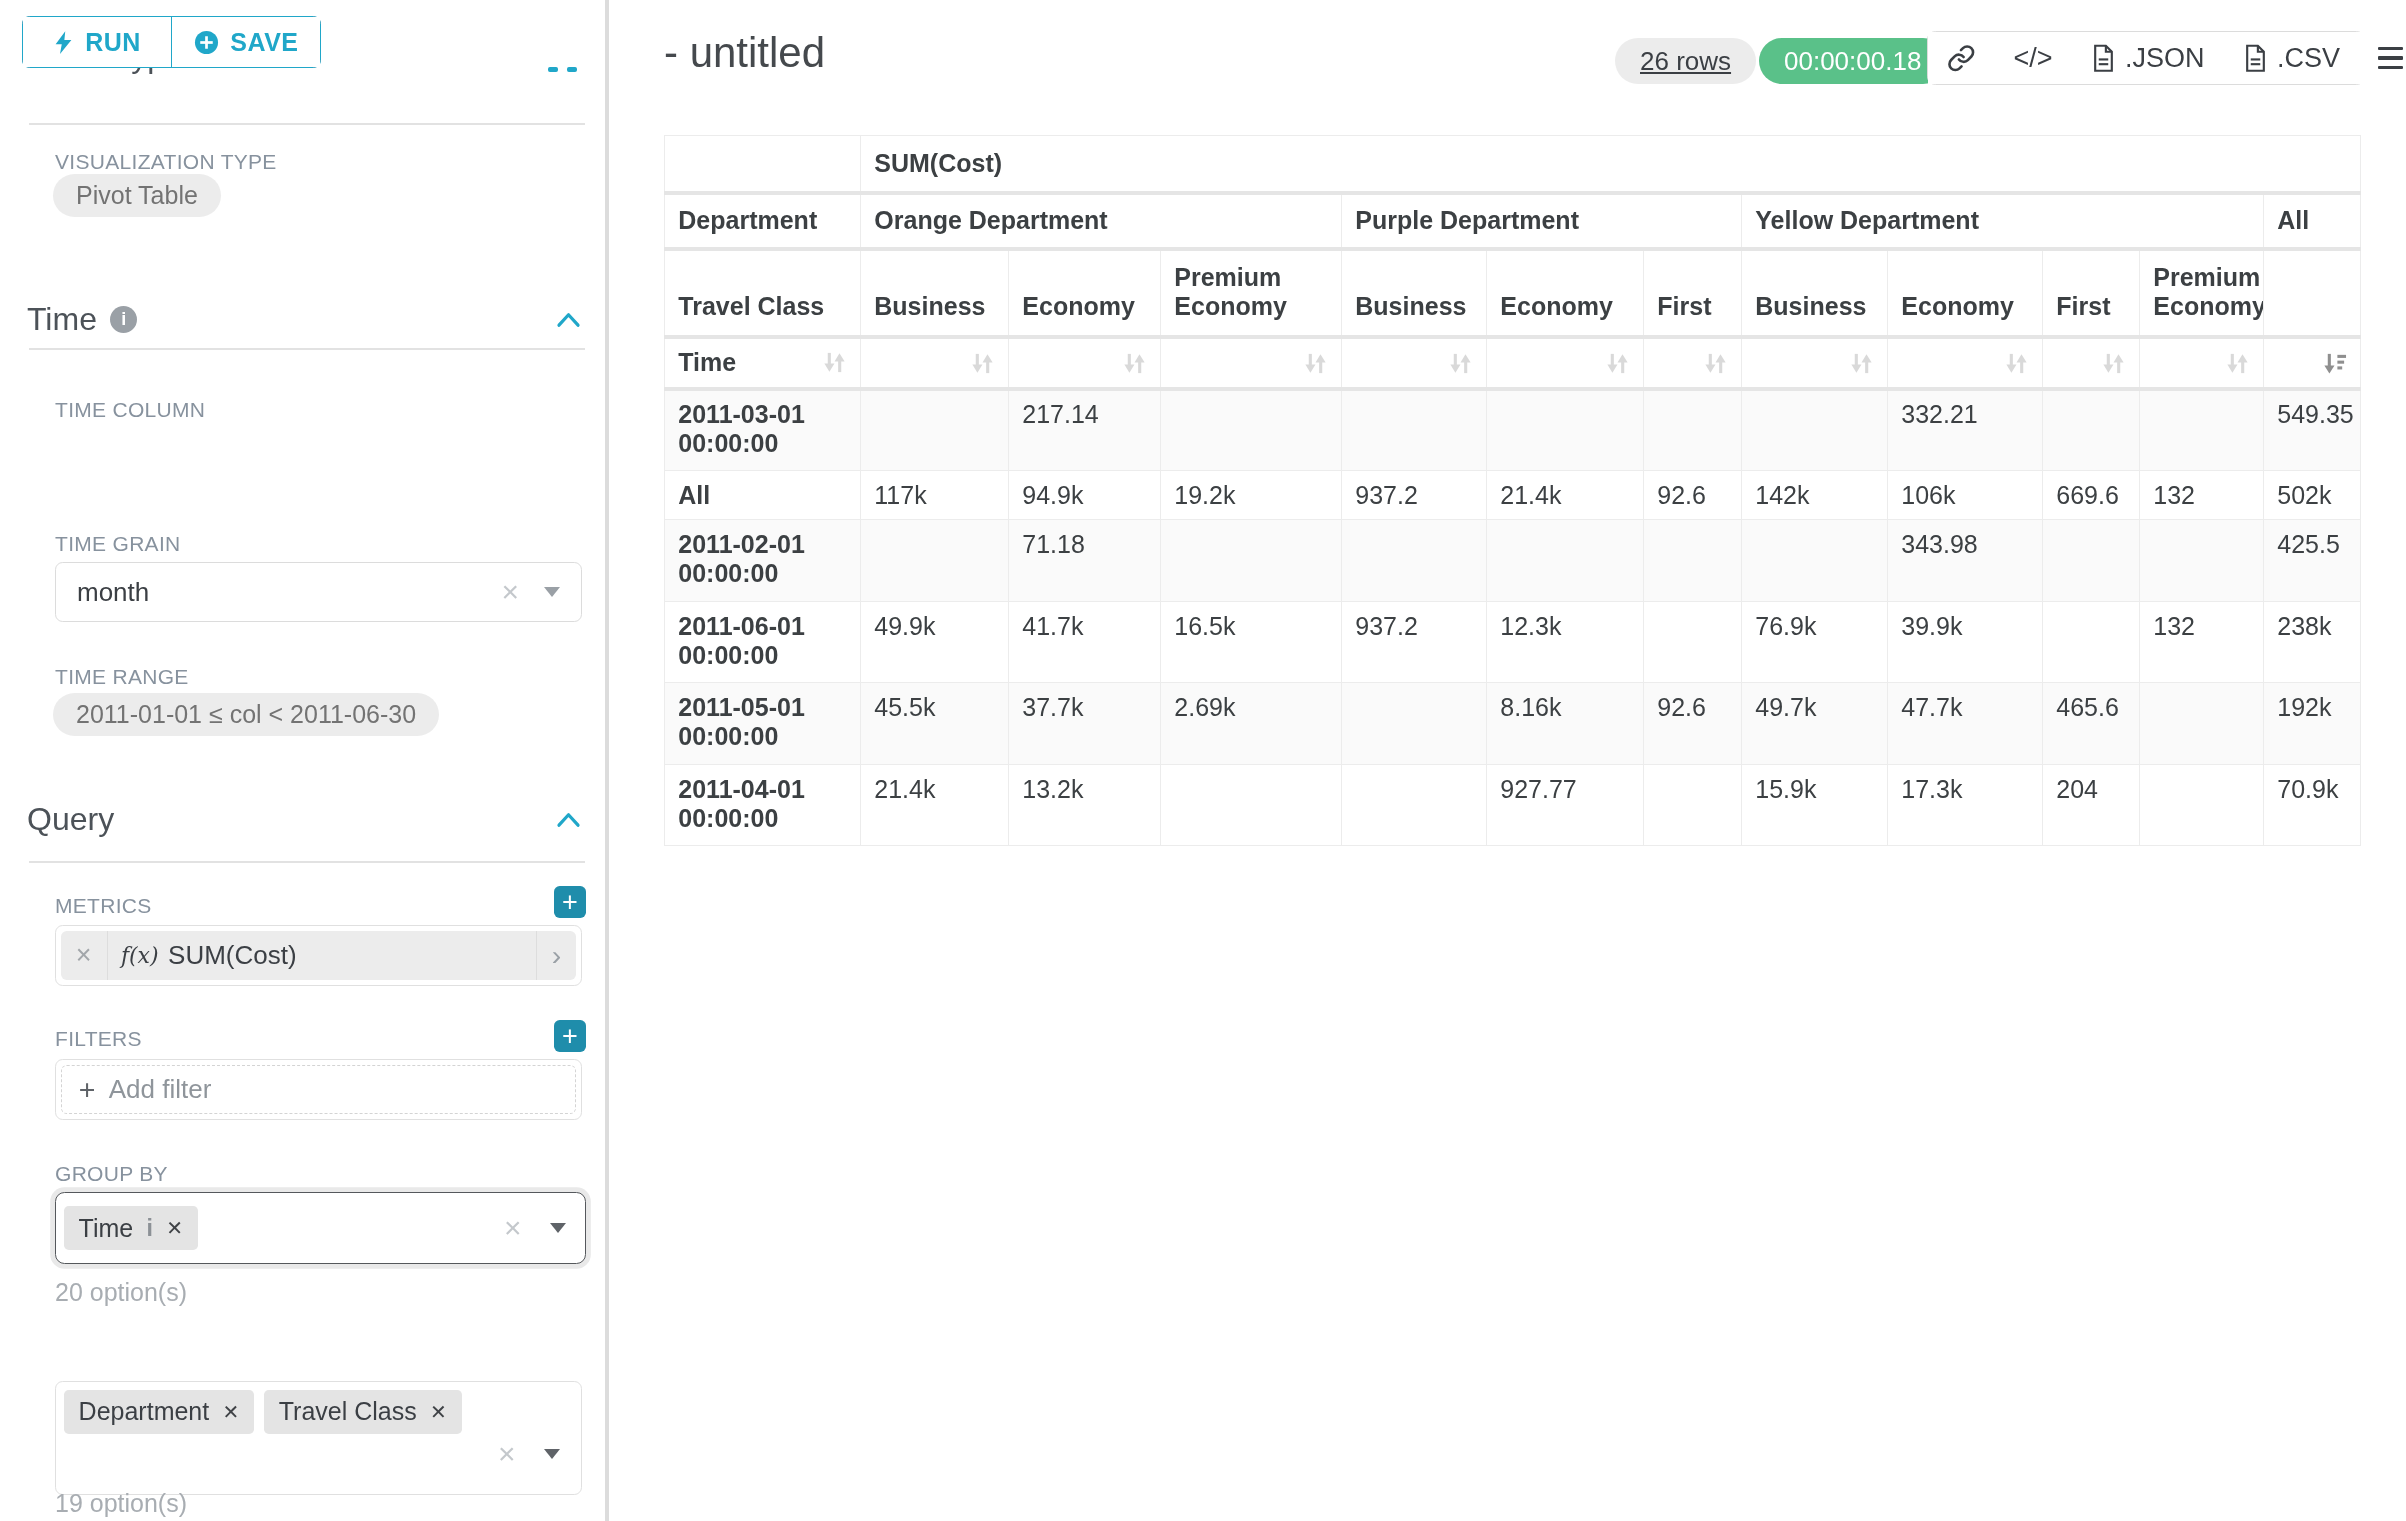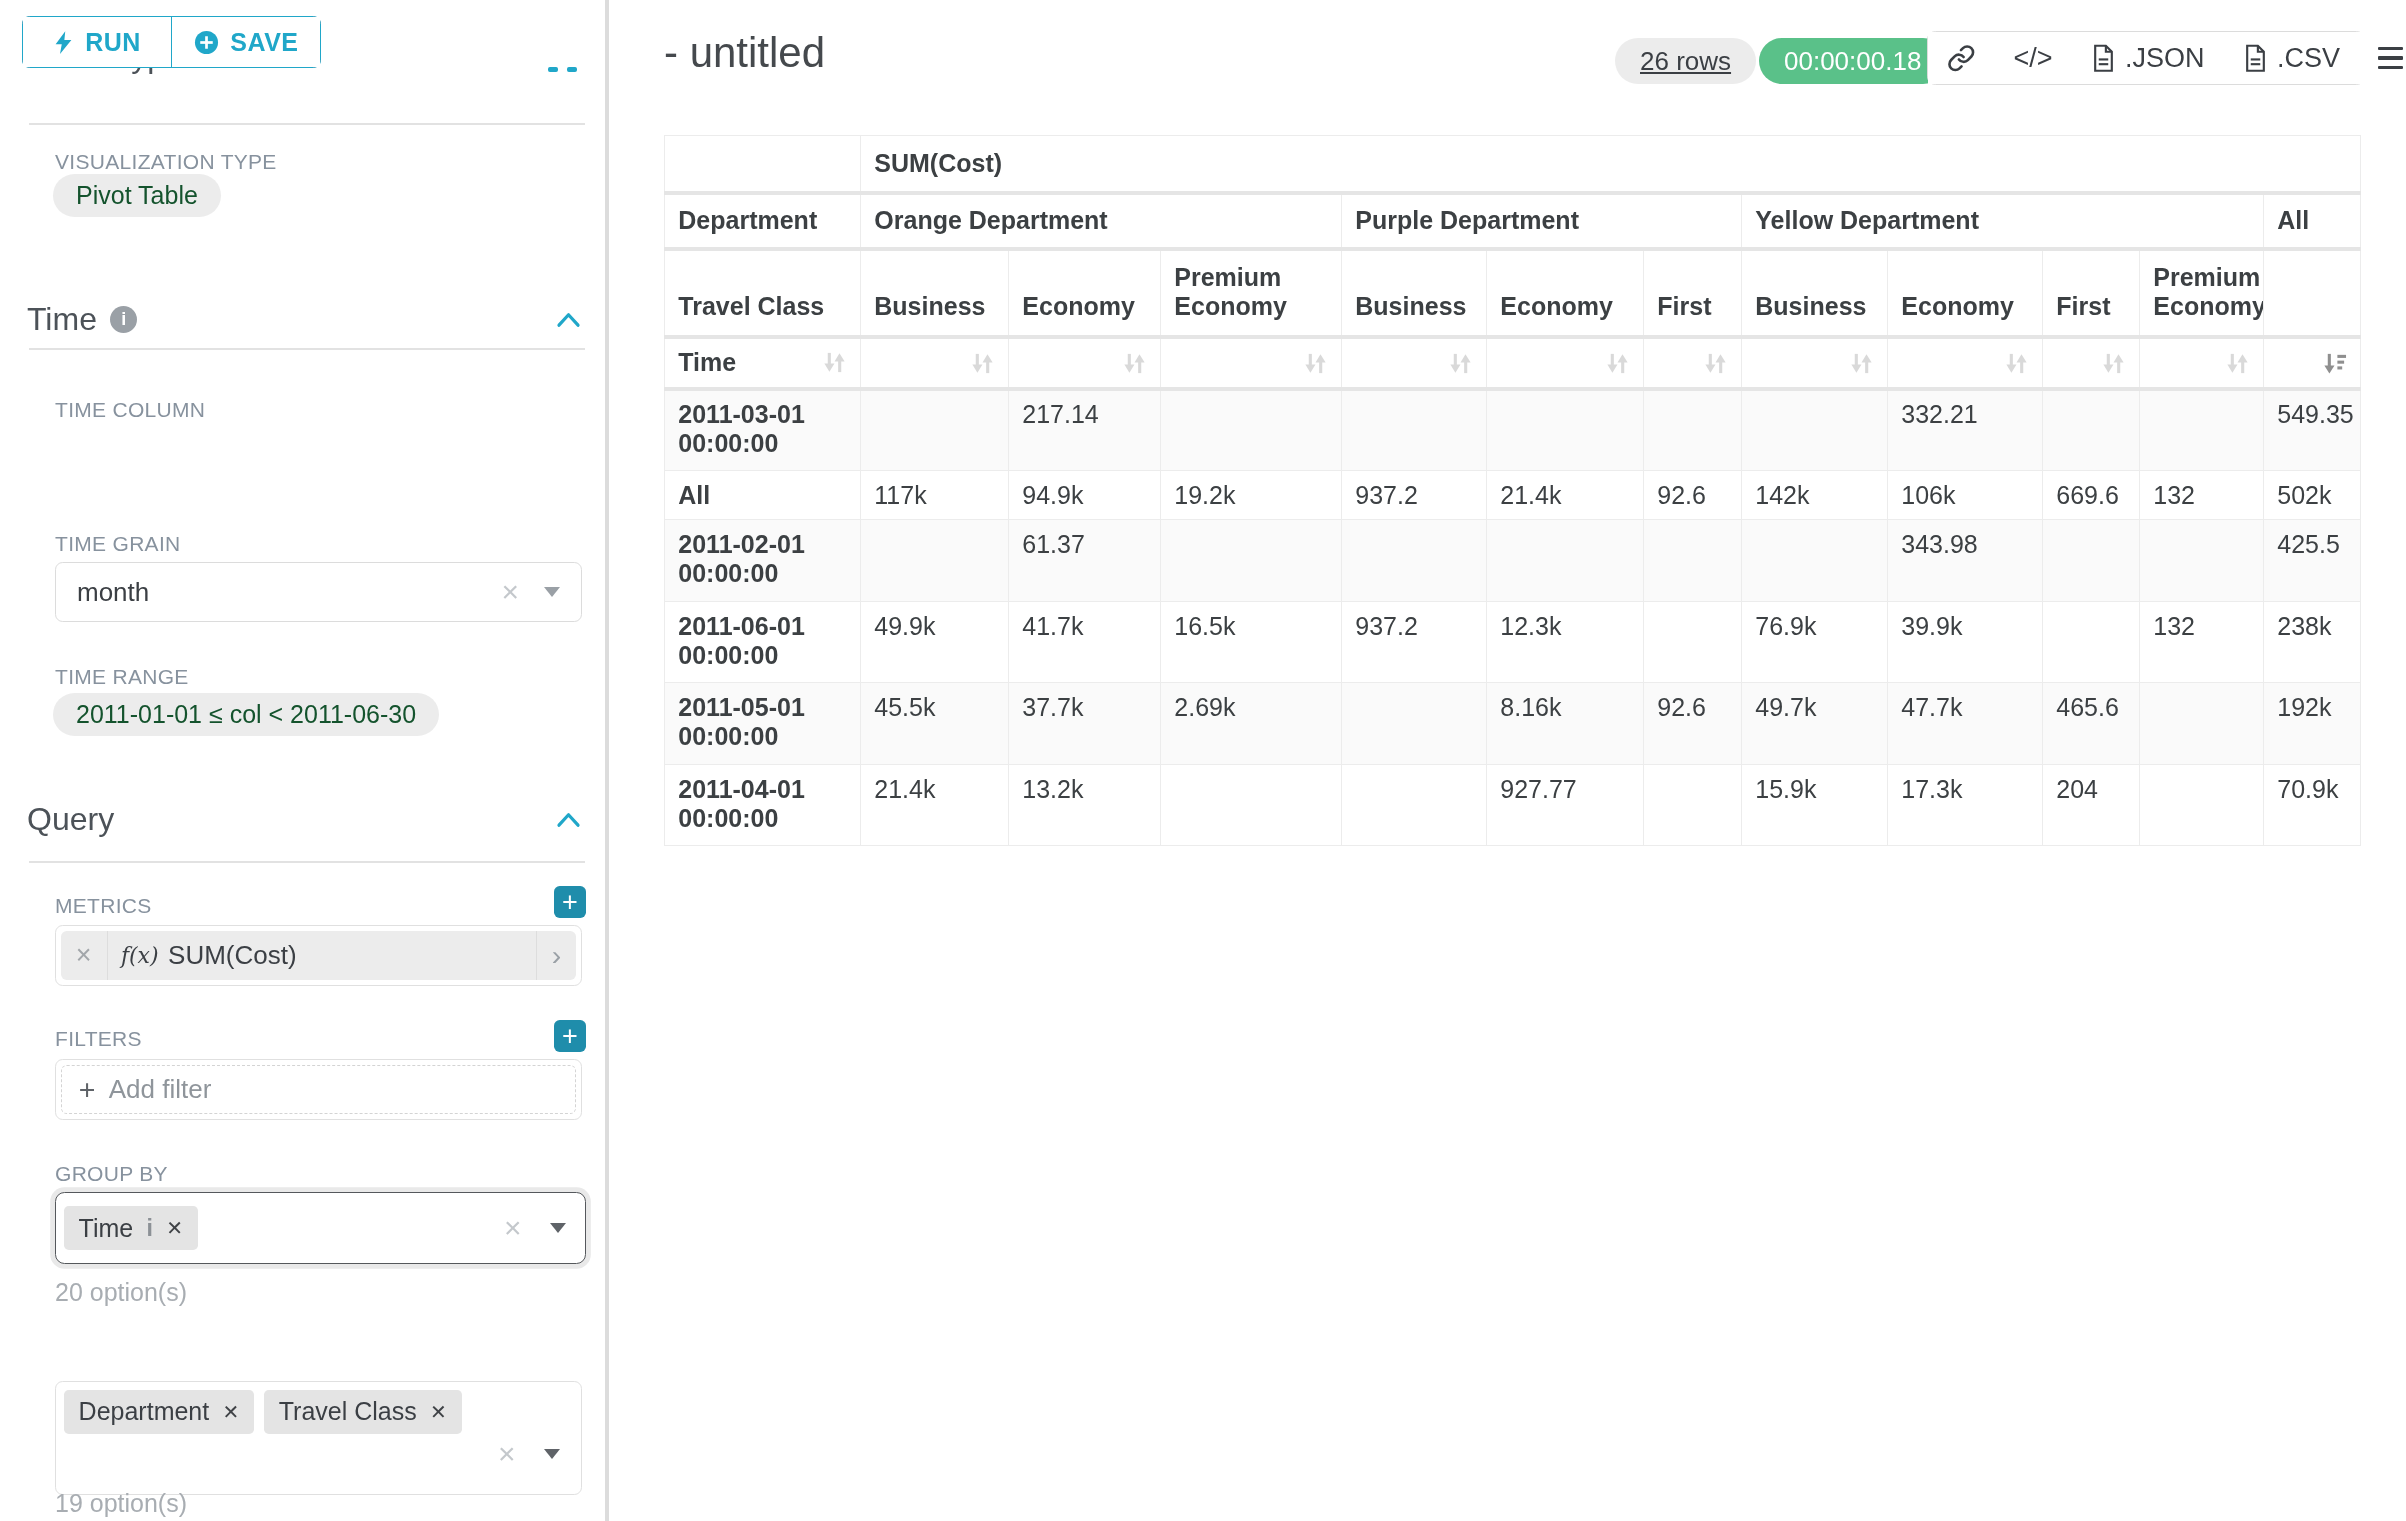--- a/index.html
+++ b/index.html
@@ -23,21 +23,21 @@
 
   .divider { position:absolute; left:28.5px; width:556px; height:1.9px; background:#e2e2e2; }
 
   .small-label { position:absolute; left:55px; font-size:21px; letter-spacing:0.3px; color:#87929e; }
   .sec-head { position:absolute; left:27px; font-size:32px; color:#4c5258; display:flex; align-items:center; gap:13.3px; }
   .sec-chevron { position:absolute; left:555px; width:27px; height:19px; }
   .info-circle { display:inline-flex; width:27px; height:27px; border-radius:50%; background:#9aa0a6;
     color:#fff; font-size:18px; font-weight:700; align-items:center; justify-content:center; font-style:normal; }
 
   .pill { display:inline-flex; align-items:center; background:#ececec; border-radius:22px;
-    height:43px; padding:0 23px; font-size:25px; color:#14532d; }
+    height:43px; padding:0 23px; font-size:25px; color:#737373; }
   .viz-pill { position:absolute; left:53px; top:174px; }
   .range-pill { position:absolute; left:53px; top:693px; }
 
   .select { position:absolute; left:55px; width:527px; height:60px; border:1.9px solid #dcdcdc;
     border-radius:7.6px; background:#fff; display:flex; align-items:center; padding:0 21px; }
   .select .val { font-size:26px; color:#3b3f44; flex:1; }
   .select .clear-x { font-size:30px; color:#c4c8cc; margin-right:25px; }
   .caret { width:0; height:0; border-left:8.6px solid transparent; border-right:8.6px solid transparent;
     border-top:10.5px solid #9aa0a6; }
   .caret.dark { border-top-color:#5f6368; }
@@ -465,21 +465,21 @@
           <td>92.6</td>
           <td>142k</td>
           <td>106k</td>
           <td>669.6</td>
           <td>132</td>
           <td>502k</td>
         </tr>
         <tr class="stripe" style="height: 82px;">
           <th>2011-02-01 00:00:00</th>
           <td></td>
-          <td>61.37</td>
+          <td>71.18</td>
           <td></td>
           <td></td>
           <td></td>
           <td></td>
           <td></td>
           <td>343.98</td>
           <td></td>
           <td></td>
           <td>425.5</td>
         </tr>

